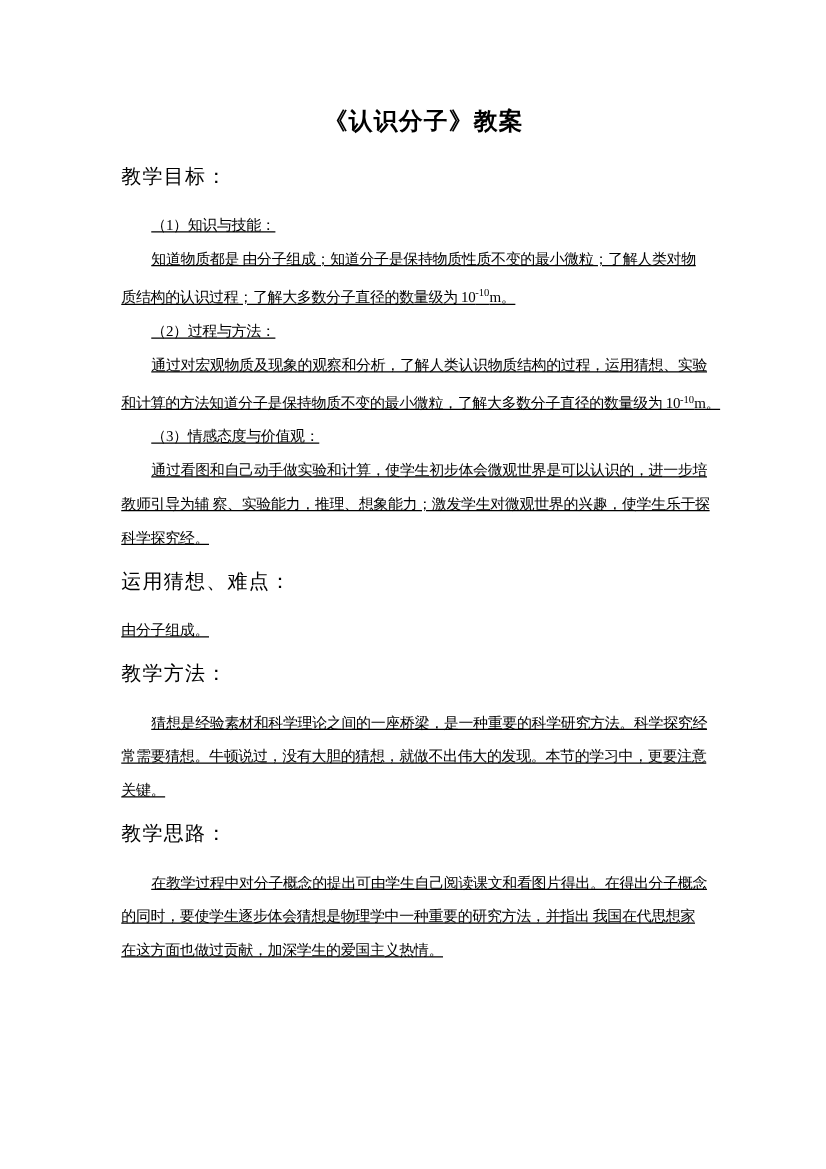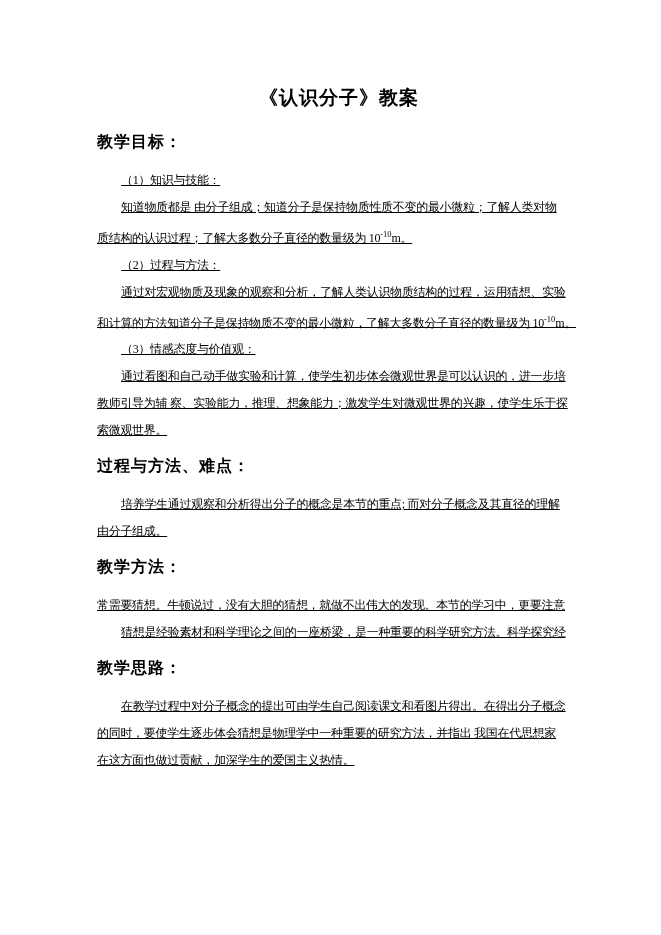--- a/index.html
+++ b/index.html
@@ -18,21 +18,21 @@
     font-size: 19px;
     line-height: 26px;
     font-weight: 700;
     text-align: center;
     letter-spacing: 1px;
     white-space: pre;
   }
   .heading {
     font-size: 16px;
     line-height: 22px;
-    font-weight: 700;
+    font-weight: 400;
     letter-spacing: 1px;
     margin: 11px 0 14px 0;
     white-space: pre;
   }
   .heading.first { margin-top: 20px; }
   .line {
     font-size: 12px;
     line-height: 27px;
     letter-spacing: -0.3px;
     white-space: pre;
@@ -57,33 +57,33 @@
     <div class="heading first">教学目标：</div>
     <div class="line indent">（1）知识与技能：</div>
     <div class="line indent">知道物质都是 由分子组成；知道分子是保持物质性质不变的最小微粒；了解人类对物</div>
     <div class="line"><span>质结构的认识过程；了解大多数分子直径的数量级为 10</span><sup class="exp">-10</sup><span>m。</span></div>
     <div class="line indent">（2）过程与方法：</div>
     <div class="line indent">通过对宏观物质及现象的观察和分析，了解人类认识物质结构的过程，运用猜想、实验</div>
     <div class="line"><span>和计算的方法知道分子是保持物质不变的最小微粒，了解大多数分子直径的数量级为 10</span><sup class="exp">-10</sup><span>m。</span></div>
     <div class="line indent">（3）情感态度与价值观：</div>
     <div class="line indent">通过看图和自己动手做实验和计算，使学生初步体会微观世界是可以认识的，进一步培</div>
     <div class="line">教师引导为辅 察、实验能力，推理、想象能力；激发学生对微观世界的兴趣，使学生乐于探</div>
-    <div class="line">索微观世界。</div>
+    <div class="line">科学探究经。</div>
   </div>
 
   <div class="section">
-    <div class="heading">过程与方法、难点：</div>
-    <div class="line indent">培养学生通过观察和分析得出分子的概念是本节的重点; 而对分子概念及其直径的理解</div>
+    <div class="heading">运用猜想、难点：</div>
     <div class="line">由分子组成。</div>
   </div>
 
   <div class="section">
     <div class="heading">教学方法：</div>
+    <div class="line indent">猜想是经验素材和科学理论之间的一座桥梁，是一种重要的科学研究方法。科学探究经</div>
     <div class="line">常需要猜想。牛顿说过，没有大胆的猜想，就做不出伟大的发现。本节的学习中，更要注意</div>
-    <div class="line indent">猜想是经验素材和科学理论之间的一座桥梁，是一种重要的科学研究方法。科学探究经</div>
+    <div class="line">关键。</div>
   </div>
 
   <div class="section">
     <div class="heading">教学思路：</div>
     <div class="line indent">在教学过程中对分子概念的提出可由学生自己阅读课文和看图片得出。在得出分子概念</div>
     <div class="line">的同时，要使学生逐步体会猜想是物理学中一种重要的研究方法，并指出 我国在代思想家</div>
     <div class="line">在这方面也做过贡献，加深学生的爱国主义热情。</div>
   </div>
 
 </div>

